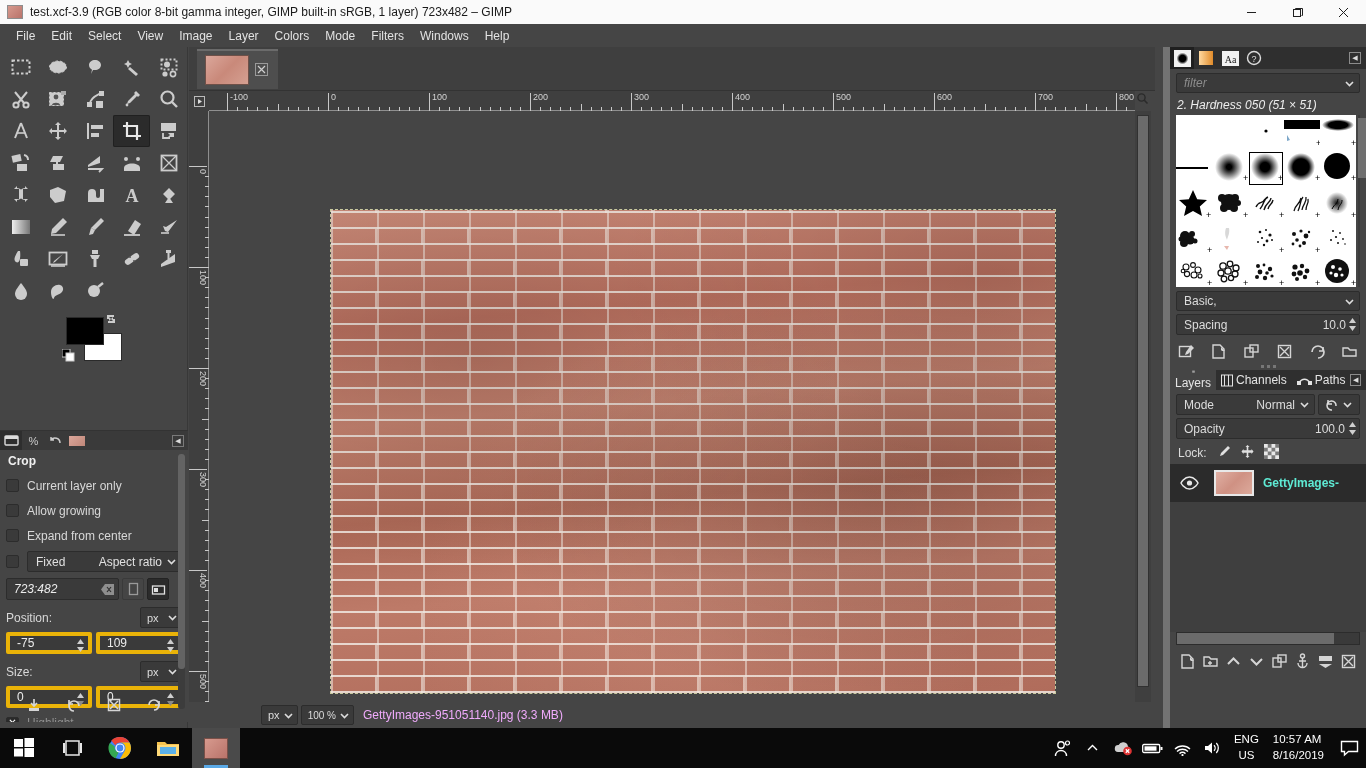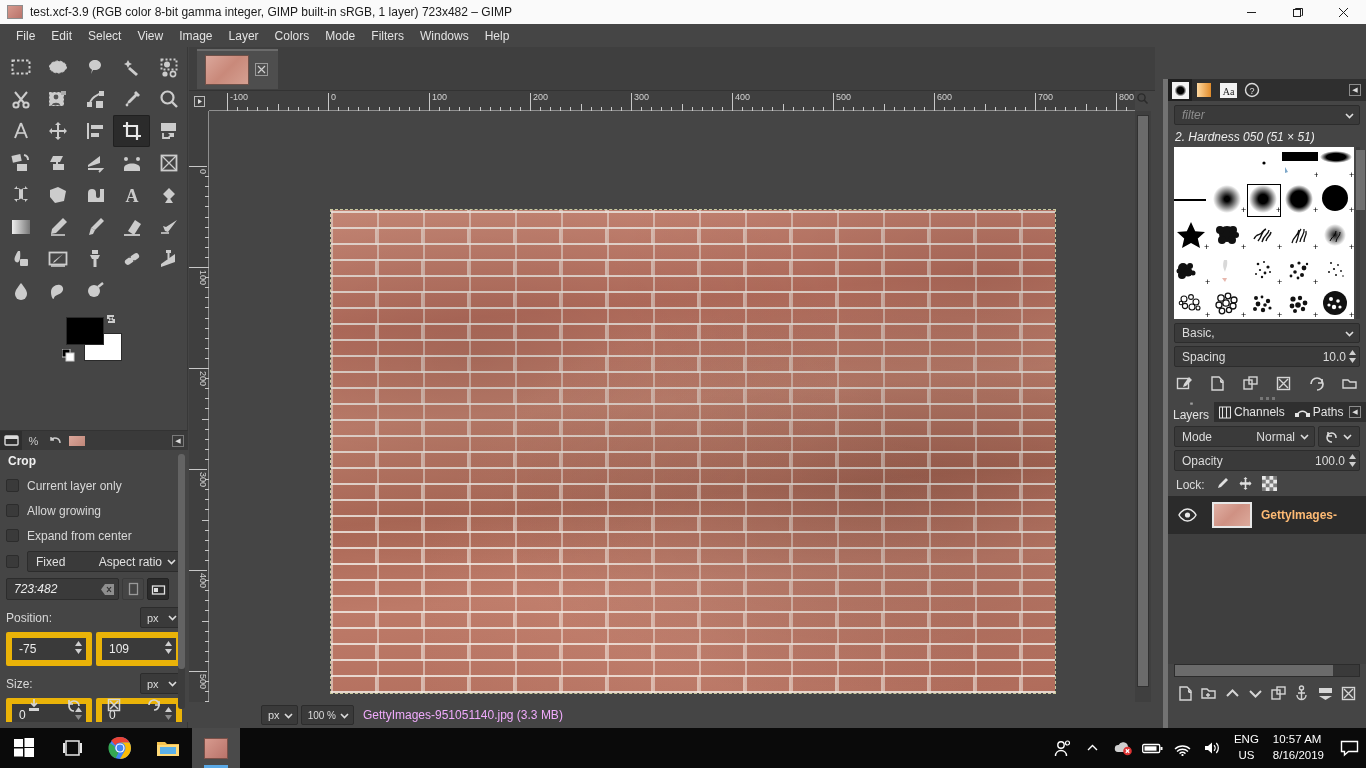--- a/index.html
+++ b/index.html
@@ -102,21 +102,21 @@
   .sq-btn.sel { background:#2b2b2b; border-color:#232323; }
 
   .lbl-row { display:flex; align-items:center; margin-top:7px; }
   .lbl-row .lbl { font-size:12px; color:#d8d8d8; }
   .unit-combo { margin-left:auto; width:42px; height:21px; background:#3a3a3a;
     border:1px solid #2c2c2c; border-radius:2px; display:flex; align-items:center;
     padding:0 3px 0 6px; font-size:11px; }
   .unit-combo .uv{flex:1;}
 
   .num-row { display:flex; gap:4px; margin-top:4px; }
-  .spin { flex:1; height:34px; background:#3a3a3a; border:6px solid #eab308; border-radius:2px;
+  .spin { flex:1; height:22px; background:#3a3a3a; border:4px solid #eab308; border-radius:2px;
     display:flex; align-items:center; padding-left:7px; font-size:12px; color:#ececec; position:relative;}
   .spin .arrows { position:absolute; right:3px; top:2px; display:flex; flex-direction:column; gap:1px; }
 
   .opts-footer {
     position:absolute; left:0; bottom:10px; width:188px; height:26px;
     display:flex; align-items:center; justify-content:space-around; padding:0 14px;
   }
   .opts-footer .fb { width:20px;height:20px;display:flex;align-items:center;justify-content:center;}
 
   .opts-scroll { position:absolute; right:2px; top:407px; width:7px; height:255px; background:#3c3c3c; border-radius:3px;}
@@ -178,21 +178,21 @@
   .vscroll .track{ position:absolute; top:4px; bottom:24px; left:2px; width:12px; background:#6b6b6b; border:1px solid #313131;}
   .navbtn { position:absolute; width:15px;height:15px; display:flex;align-items:center;justify-content:center;}
   .sbar { position:absolute; left:0; bottom:0; width:966px; height:26px; background:#454545;
      display:flex; align-items:center; padding-left:72px; gap:3px;}
   .sb-combo { height:20px; background:#3a3a3a; border:1px solid #2c2c2c; border-radius:2px;
      display:flex;align-items:center; padding:0 3px 0 6px; font-size:11px; gap:3px;}
   .sb-text { margin-left:6px; font-size:12px; color:#f0abfc; }
 
   
   .dock { position:absolute; left:1163px; top:47px; width:203px; height:681px; background:#454545;
-     border-left:5px solid #737373;margin-top:32px;}
+     border-left:7px solid #737373;}
   .dock-tabs { height:22px; background:#2f2f2f; display:flex; align-items:center; }
   .dtab { width:24px;height:22px; display:flex;align-items:center;justify-content:center;}
   .dtab.sel { background:#1f1f1f; }
   .dock-tabs .collapse{ margin-left:auto;margin-right:5px;width:12px;height:12px;border:1px solid #8b8b8b;
      display:flex;align-items:center;justify-content:center;font-size:7px;}
   .filter-row { margin:4px 6px 0 6px; height:20px; background:#3a3a3a; border:1px solid #2c2c2c;
      border-radius:2px; display:flex;align-items:center;padding:0 4px 0 7px;}
   .filter-row .ph { font-style:italic; color:#8d8d8d; font-size:12px; flex:1;}
   .brush-name { margin:5px 7px 3px 7px; font-style:italic; font-size:12px; color:#ededed; }
   .brush-grid-wrap{ margin:0 6px; display:flex; }
@@ -228,21 +228,21 @@
   .opacity-row{ margin:3px 6px 0 6px; height:21px;background:#3a3a3a;border:1px solid #2c2c2c;
     border-radius:2px; display:flex;align-items:center;padding:0 3px 0 7px;position:relative;}
   .opacity-row .t{font-size:12px;} .opacity-row .v{margin-left:auto;font-size:12px;padding-right:11px;}
   .opacity-row .arrows{position:absolute;right:2px;top:2px;display:flex;flex-direction:column;gap:1px;}
   .lock-row{ margin:5px 6px 2px 8px; display:flex; align-items:center; gap:9px; font-size:12px;}
   .layer-list{ margin:2px 0 0 0; background:#3f3f3f; height:168px; }
   .layer-item{ height:38px; display:flex; align-items:center; background:#2b2b2b; padding:0 6px; }
   .layer-item .eye{ width:26px; display:flex;align-items:center;justify-content:center;}
   .layer-item .lthumb{ width:40px;height:26px; border:2px solid #e8e8e8; margin-left:12px;
      background:linear-gradient(135deg,#e0b0a4,#cf9183,#dcaa9c); }
-  .layer-item .lname{ margin-left:9px; font-weight:bold; font-size:12px; color:#fdba74; white-space:nowrap;}
+  .layer-item .lname{ margin-left:9px; font-weight:bold; font-size:12px; color:#5eead4; white-space:nowrap;}
   .layer-scroll{ margin:0 6px; height:13px; background:#3a3a3a; border:1px solid #2c2c2c; position:relative;}
   .layer-scroll .th{ position:absolute;left:0;top:0;height:11px;width:86%;background:#6b6b6b;}
   .layer-btns{ margin:3px 4px 0 4px; height:26px; display:flex; align-items:center; justify-content:space-between; padding:0 3px;}
   .layer-btns .lb{width:21px;height:21px;display:flex;align-items:center;justify-content:center;}
 
   
   .taskbar{ position:absolute;left:0;top:728px;width:1366px;height:40px;background:#0a0a0a;display:flex;align-items:center;}
   .start{ width:48px;height:40px;display:flex;align-items:center;justify-content:center;}
   .searchbox{ width:322px;height:32px;background:#f2f2f2;display:flex;align-items:center;padding:0 8px;}
   .searchbox .stext{ color:#3a3a3a; font-size:12.5px; margin-left:10px; flex:1;}

